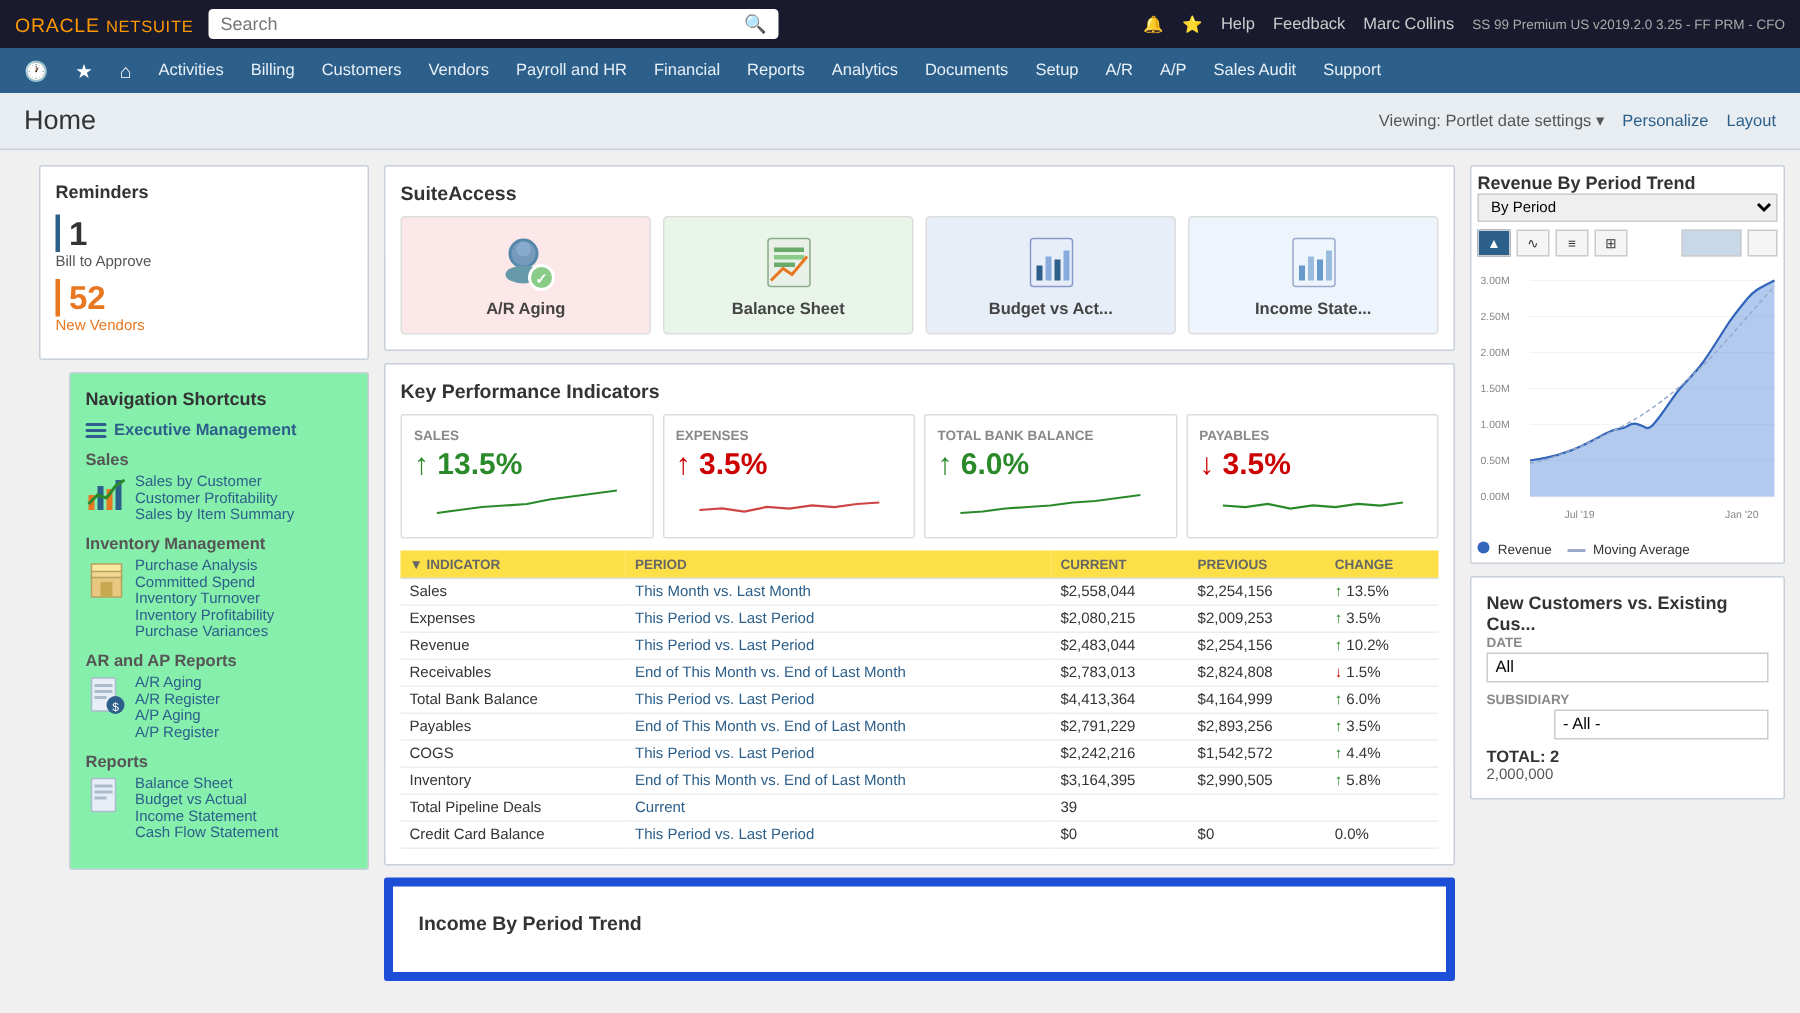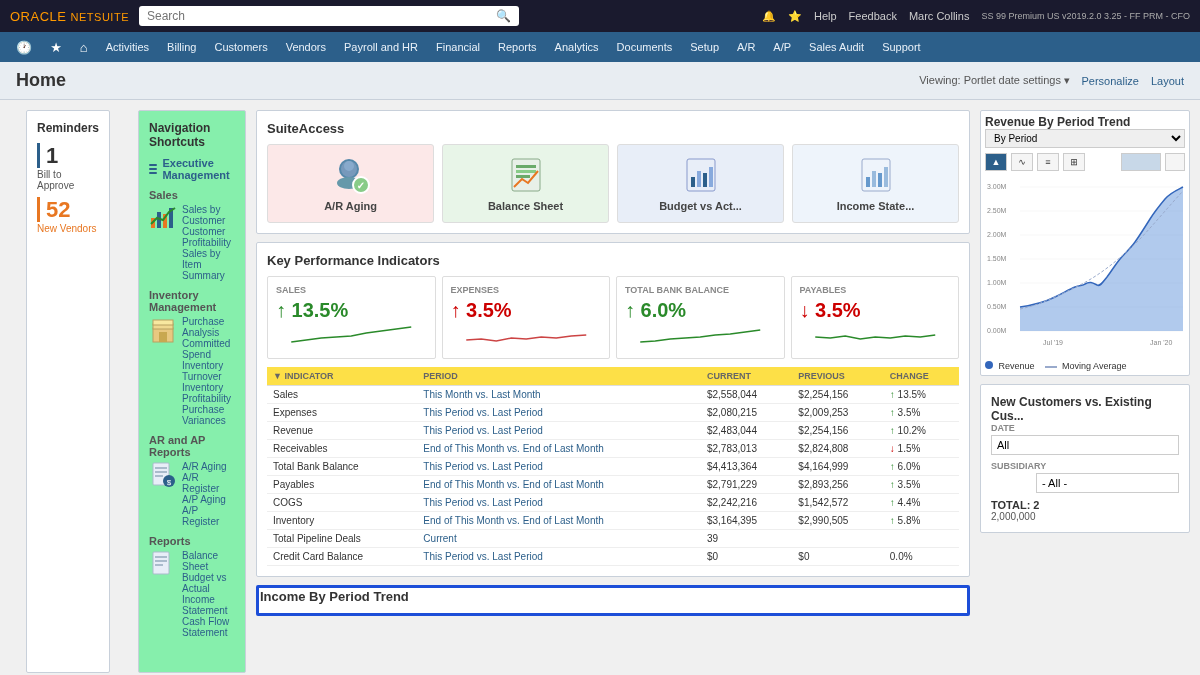--- a/index.html
+++ b/index.html
@@ -14,29 +14,29 @@
     .top-right { margin-left: auto; display: flex; align-items: center; gap: 12px; color: #ccc; font-size: 11px; }
     .top-right span { cursor: pointer; }
 
     
     .nav-bar { background: #2c5f8a; display: flex; align-items: center; padding: 0 8px; height: 30px; gap: 2px; }
     .nav-icon { color: #fff; padding: 4px 8px; cursor: pointer; font-size: 13px; }
     .nav-item { color: #e8f0f8; padding: 6px 8px; cursor: pointer; font-size: 11px; white-space: nowrap; }
 
     
     .page-header { background: #e8edf2; padding: 8px 16px; display: flex; align-items: center; justify-content: space-between; border-bottom: 1px solid #c8d0da; }
-    .page-title { font-size: 18px; font-weight: bold; color: #333; }
+    .page-title { font-size: 18px; font-weight: normal; color: #333; }
     .page-header-right { display: flex; gap: 12px; align-items: center; font-size: 11px; color: #555; }
     .page-header-right span { cursor: pointer; color: #2c5f8a; }
 
     
     .main-content { display: flex; padding: 10px; gap: 10px; height: calc(675px - 92px); }
 
     
-    .sidebar { width: 236px; flex-shrink: 0; display: flex; flex-direction: row; gap: 8px; overflow-y: auto; padding-left: 16px; }
+    .sidebar { width: 236px; flex-shrink: 0; display: flex; flex-direction: column; gap: 8px; overflow-y: auto; padding-left: 16px; }
 
     
     .reminders-box { background: #fff; border: 1px solid #c8d0da; padding: 10px; border-radius: 2px; }
     .reminders-title { font-weight: bold; font-size: 12px; margin-bottom: 8px; color: #333; }
     .reminder-count { font-size: 22px; font-weight: bold; color: #333; border-left: 3px solid #2c5f8a; padding-left: 6px; }
     .reminder-label { font-size: 10px; color: #555; }
     .reminder-count-orange { font-size: 22px; font-weight: bold; color: #e87722; border-left: 3px solid #e87722; padding-left: 6px; }
 
     
     .nav-shortcuts { background: #86efac; border: 1px solid #c8d0da; padding: 10px; border-radius: 2px; margin-left: 20px; }
@@ -88,21 +88,21 @@
     .chart-title { font-weight: bold; font-size: 12px; color: #333; }
     .chart-select { font-size: 10px; border: 1px solid #ccc; padding: 2px 4px; width: 100%; }
     .chart-toolbar { display: flex; gap: 4px; margin-bottom: 6px; align-items: center; }
     .chart-tool { width: 22px; height: 18px; border: 1px solid #ccc; background: #f5f5f5; cursor: pointer; display: flex; align-items: center; justify-content: center; font-size: 9px; }
     .chart-tool.active { background: #2c5f8a; color: #fff; }
     .chart-area { height: 180px; position: relative; overflow: hidden; }
     .chart-legend { display: flex; gap: 10px; font-size: 9px; margin-top: 4px; }
     .legend-dot { width: 8px; height: 8px; border-radius: 50%; display: inline-block; margin-right: 3px; }
 
     
-    .income-trend { background: #fff; border: 3px solid #1d4ed8; padding: 1px; border-radius: 2px; }
+    .income-trend { background: #fff; border: 6px solid #1d4ed8; padding: 17px; border-radius: 2px; }
 
     
     .new-customers { background: #fff; border: 1px solid #c8d0da; padding: 10px; border-radius: 2px; }
     .form-field { margin-bottom: 6px; }
     .form-label { font-size: 9px; font-weight: bold; color: #888; text-transform: uppercase; margin-bottom: 2px; }
     .form-input { width: 100%; border: 1px solid #ccc; padding: 3px 5px; font-size: 11px; }
     .form-select-wrap { position: relative; padding-left: 45px; }
     .form-select { width: 100%; border: 1px solid #ccc; padding: 3px 5px; font-size: 11px; appearance: none; background: #fff; }
     .total-line { font-size: 11px; font-weight: bold; margin-top: 5px; }
 

